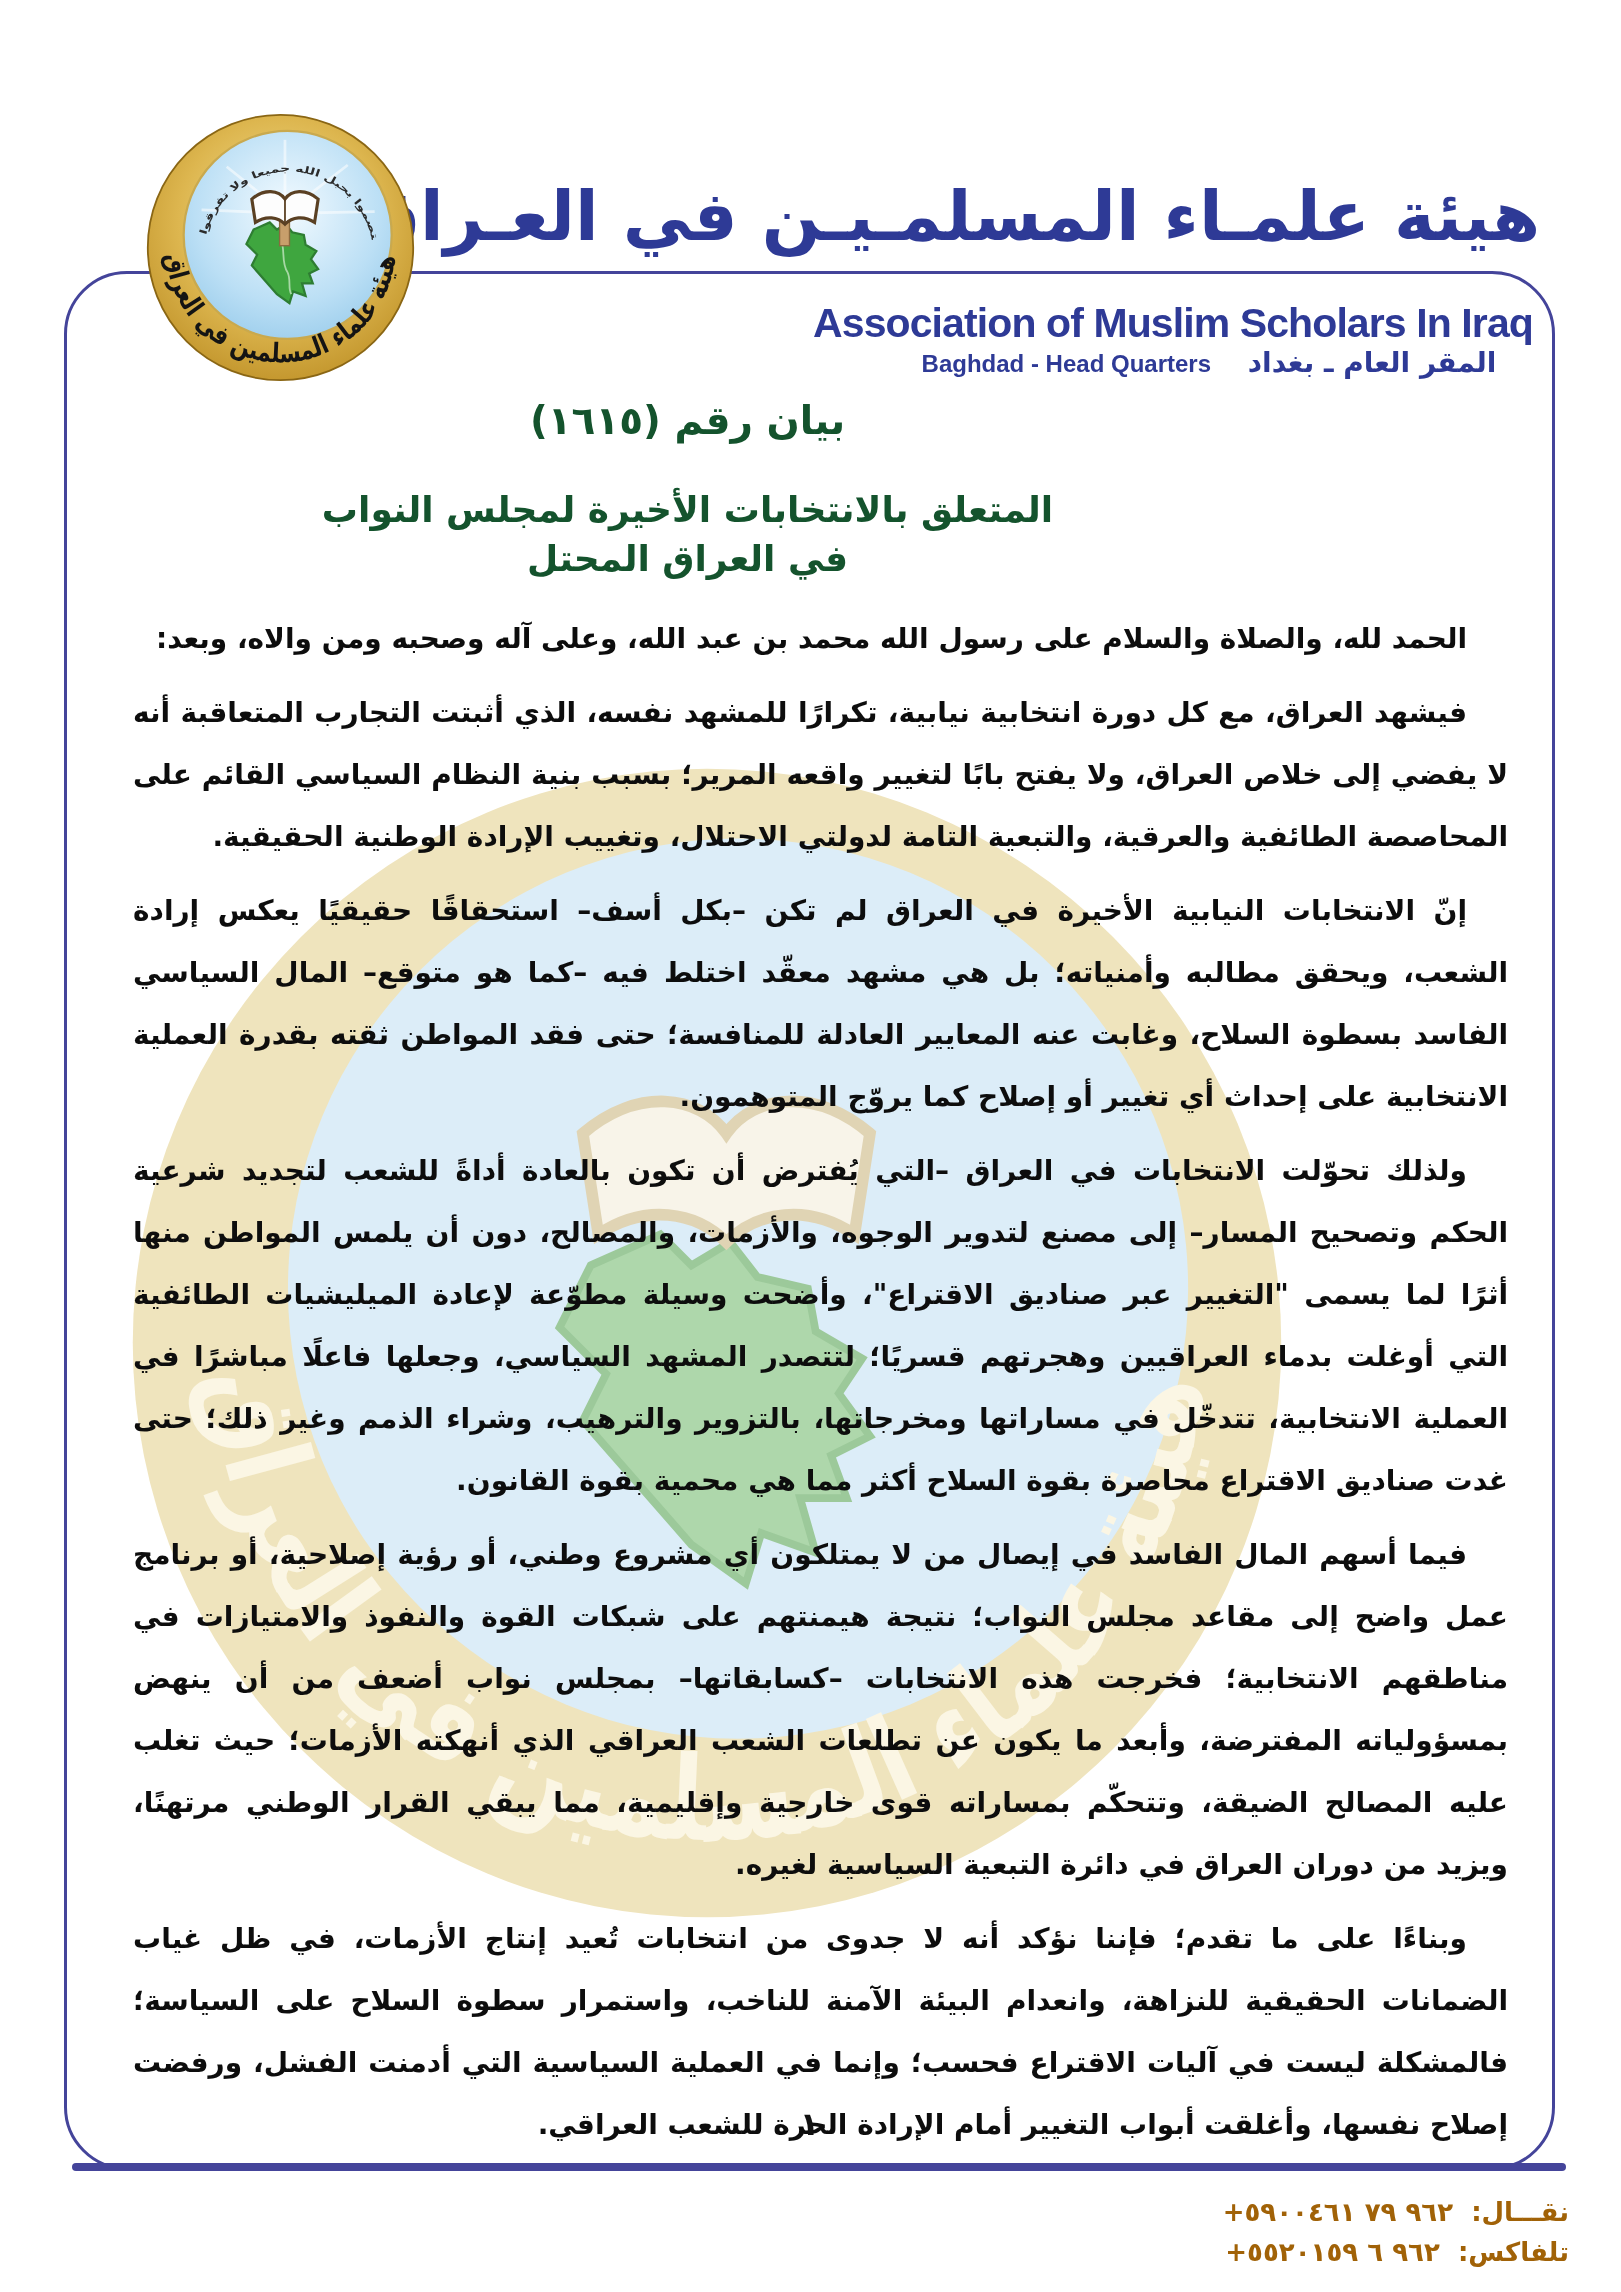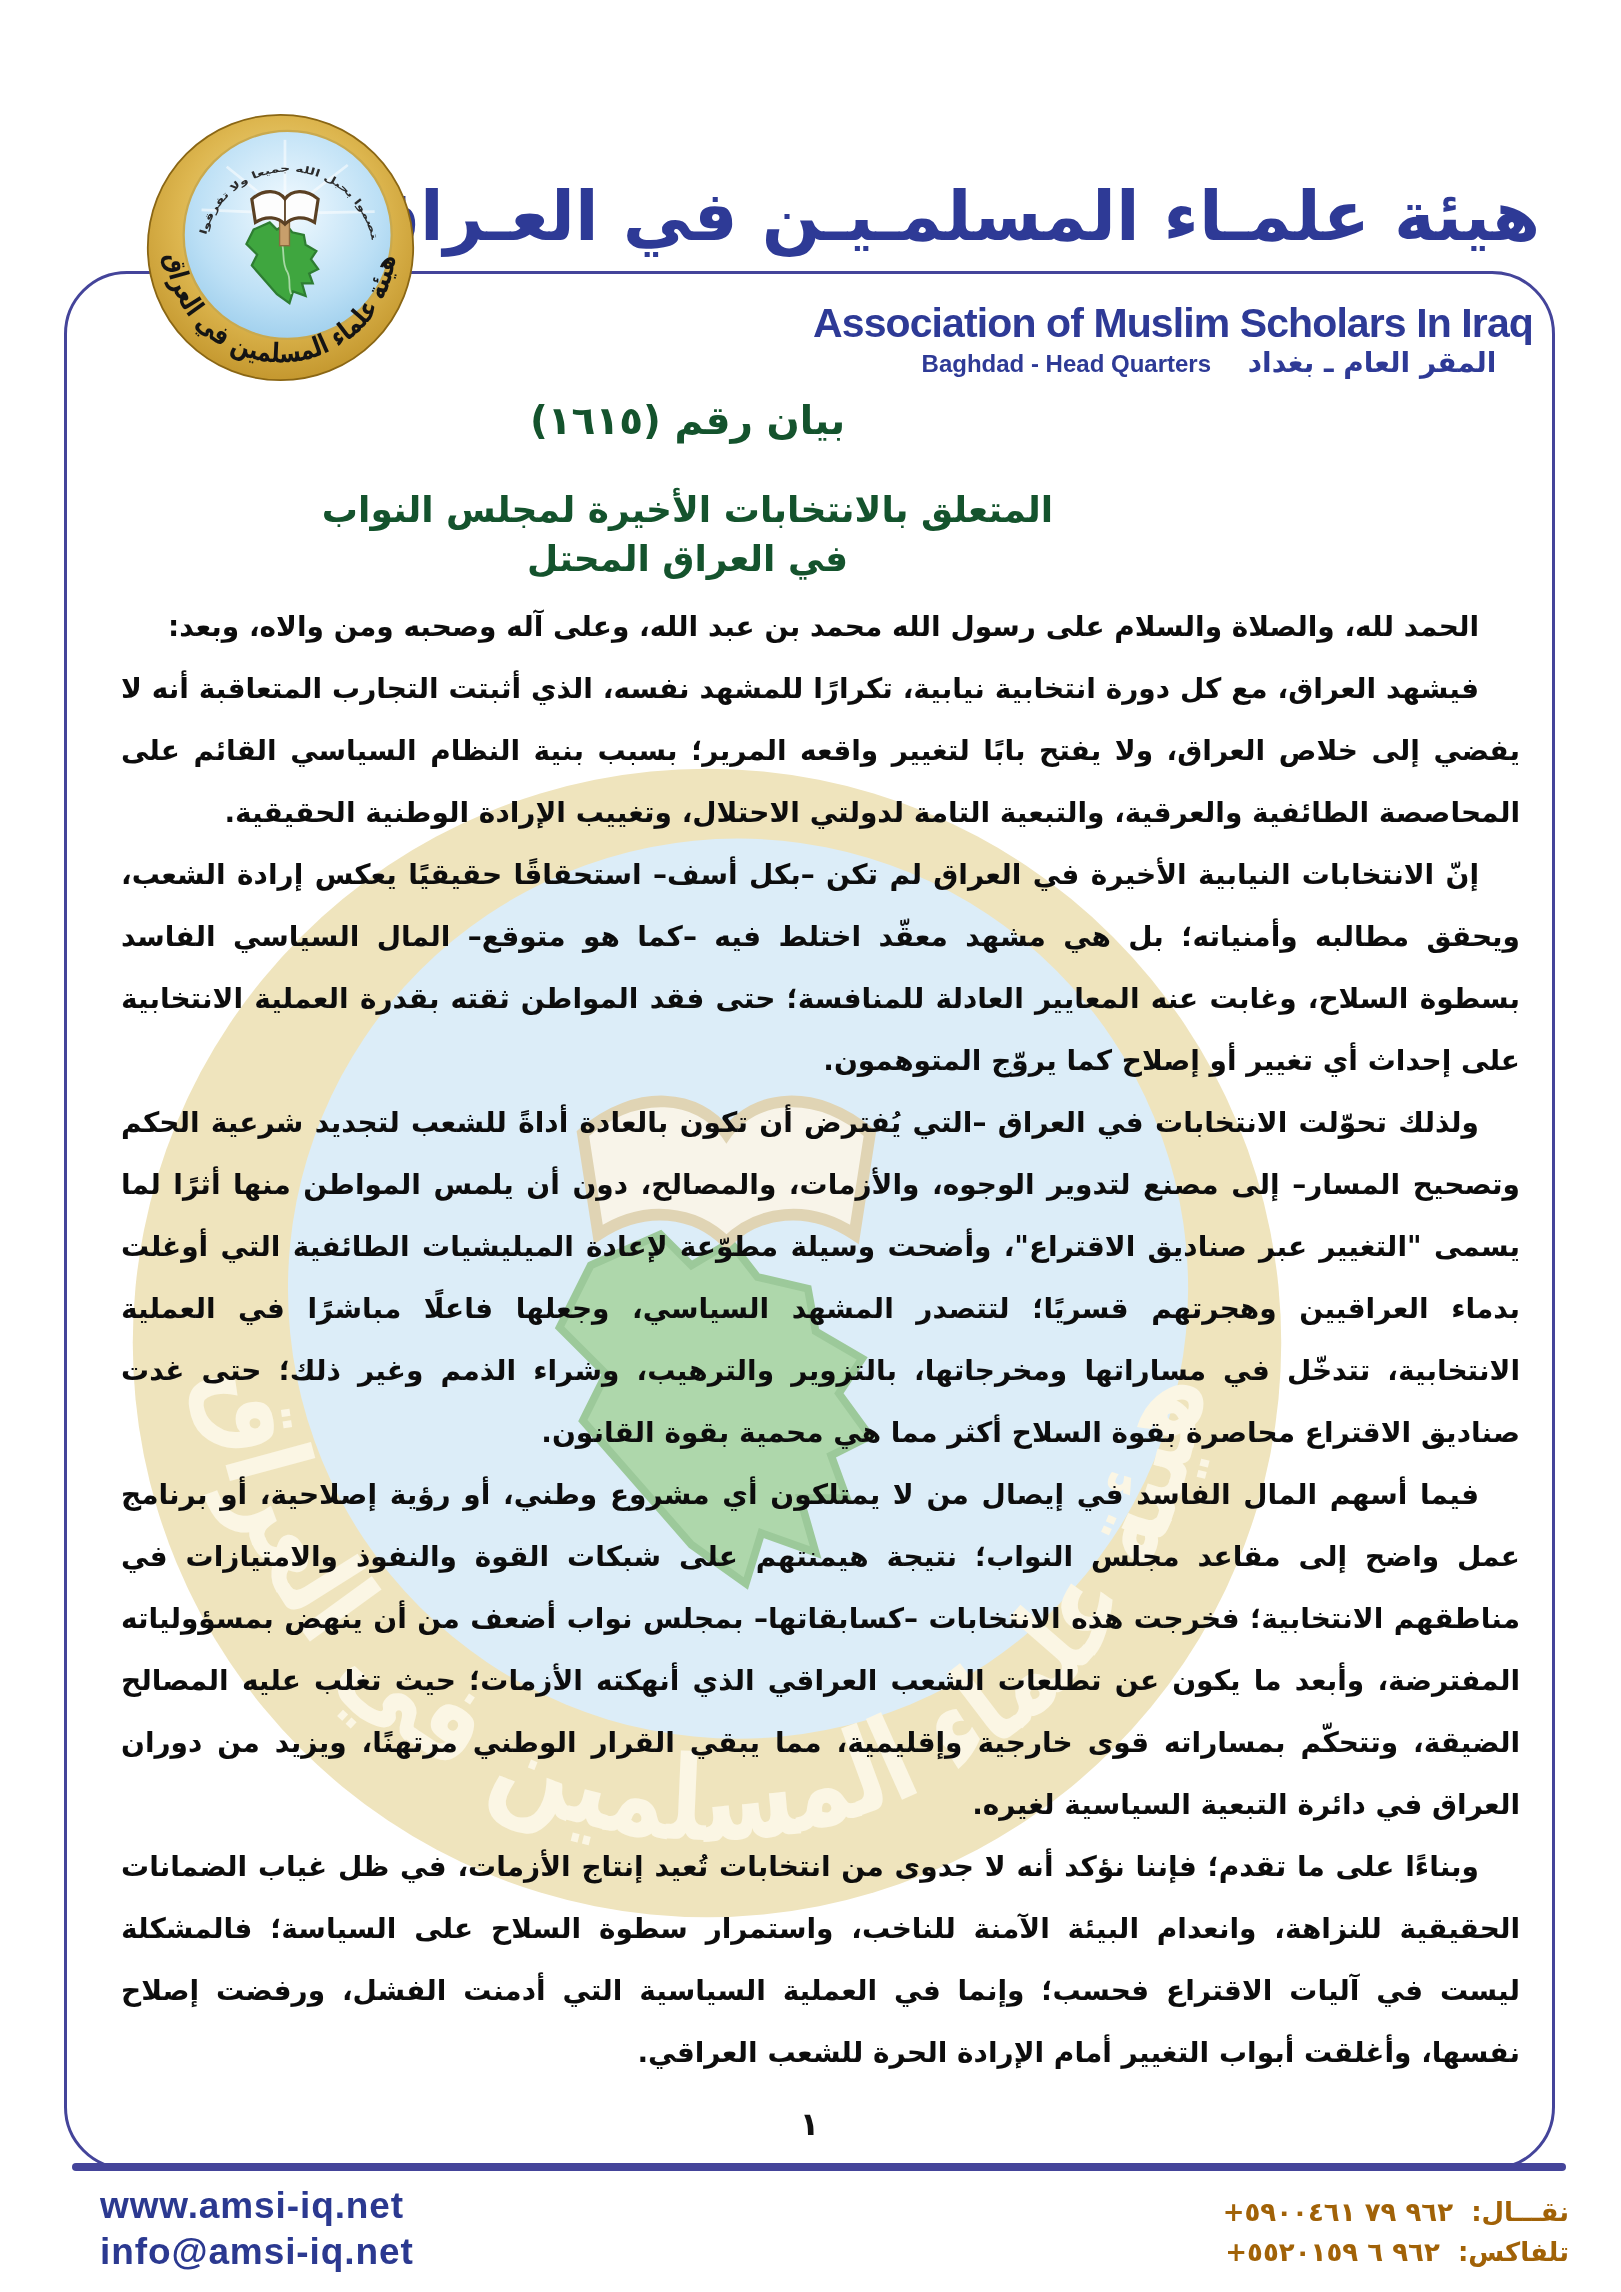--- a/index.html
+++ b/index.html
@@ -33,21 +33,21 @@
   .title-line{position:absolute;left:64px;width:1207px;text-align:center;color:#14532d;
     font-weight:bold;z-index:2;direction:rtl;padding-left:20px;}
   .t1{top:398px;font-size:39px;}
   .t2{top:489px;font-size:36px;}
   .t3{top:538px;font-size:36px;}
 
   
   .body-text{position:absolute;left:121px;top:596px;width:1399px;height:1558px;overflow:hidden;
     direction:rtl;text-align:justify;color:#0d0d0d;font-size:28px;font-weight:bold;
     line-height:62px;z-index:2;}
-  .body-text p{margin:0;text-indent:41px;}
+  .body-text p{margin:12px;text-indent:41px;}
 
   
   .pagenum{position:absolute;left:64px;top:2105px;width:1491px;text-align:center;
     color:#111;font-size:32px;font-weight:bold;z-index:2;}
   .links{position:absolute;left:100px;top:2183px;color:#2B3990;font-weight:bold;
     font-size:37px;line-height:46px;z-index:2;font-family:"Liberation Sans",sans-serif;
     letter-spacing:0.9px;}
   .phones{position:absolute;right:52px;top:2192px;direction:rtl;text-align:right;
     color:#a16207;font-size:26px;font-weight:bold;line-height:40px;z-index:2;}
   .phones .num{direction:ltr;unicode-bidi:isolate;margin-right:9px;letter-spacing:1.8px;}
@@ -125,24 +125,20 @@
     <p>الحمد لله، والصلاة والسلام على رسول الله محمد بن عبد الله، وعلى آله وصحبه ومن والاه، وبعد:</p>
     <p>فيشهد العراق، مع كل دورة انتخابية نيابية، تكرارًا للمشهد نفسه، الذي أثبتت التجارب المتعاقبة أنه لا يفضي إلى خلاص العراق، ولا يفتح بابًا لتغيير واقعه المرير؛ بسبب بنية النظام السياسي القائم على المحاصصة الطائفية والعرقية، والتبعية التامة لدولتي الاحتلال، وتغييب الإرادة الوطنية الحقيقية.</p>
     <p>إنّ الانتخابات النيابية الأخيرة في العراق لم تكن –بكل أسف– استحقاقًا حقيقيًا يعكس إرادة الشعب، ويحقق مطالبه وأمنياته؛ بل هي مشهد معقّد اختلط فيه –كما هو متوقع– المال السياسي الفاسد بسطوة السلاح، وغابت عنه المعايير العادلة للمنافسة؛ حتى فقد المواطن ثقته بقدرة العملية الانتخابية على إحداث أي تغيير أو إصلاح كما يروّج المتوهمون.</p>
     <p>ولذلك تحوّلت الانتخابات في العراق –التي يُفترض أن تكون بالعادة أداةً للشعب لتجديد شرعية الحكم وتصحيح المسار– إلى مصنع لتدوير الوجوه، والأزمات، والمصالح، دون أن يلمس المواطن منها أثرًا لما يسمى "التغيير عبر صناديق الاقتراع"، وأضحت وسيلة مطوّعة لإعادة الميليشيات الطائفية التي أوغلت بدماء العراقيين وهجرتهم قسريًا؛ لتتصدر المشهد السياسي، وجعلها فاعلًا مباشرًا في العملية الانتخابية، تتدخّل في مساراتها ومخرجاتها، بالتزوير والترهيب، وشراء الذمم وغير ذلك؛ حتى غدت صناديق الاقتراع محاصرة بقوة السلاح أكثر مما هي محمية بقوة القانون.</p>
     <p>فيما أسهم المال الفاسد في إيصال من لا يمتلكون أي مشروع وطني، أو رؤية إصلاحية، أو برنامج عمل واضح إلى مقاعد مجلس النواب؛ نتيجة هيمنتهم على شبكات القوة والنفوذ والامتيازات في مناطقهم الانتخابية؛ فخرجت هذه الانتخابات –كسابقاتها– بمجلس نواب أضعف من أن ينهض بمسؤولياته المفترضة، وأبعد ما يكون عن تطلعات الشعب العراقي الذي أنهكته الأزمات؛ حيث تغلب عليه المصالح الضيقة، وتتحكّم بمساراته قوى خارجية وإقليمية، مما يبقي القرار الوطني مرتهنًا، ويزيد من دوران العراق في دائرة التبعية السياسية لغيره.</p>
     <p>وبناءًا على ما تقدم؛ فإننا نؤكد أنه لا جدوى من انتخابات تُعيد إنتاج الأزمات، في ظل غياب الضمانات الحقيقية للنزاهة، وانعدام البيئة الآمنة للناخب، واستمرار سطوة السلاح على السياسة؛ فالمشكلة ليست في آليات الاقتراع فحسب؛ وإنما في العملية السياسية التي أدمنت الفشل، ورفضت إصلاح نفسها، وأغلقت أبواب التغيير أمام الإرادة الحرة للشعب العراقي.</p>
   </div>
 
   <div class="pagenum">١</div>
 
-  <div class="links">
-    <div>www.amsi-iq.net</div>
-    <div>info@amsi-iq.net</div>
-  </div>
 
   <div class="phones">
     <div>
       <span>نقـــال:</span>
       <span class="num">+٩٦٢ ٧٩ ٥٩٠٠٤٦١</span>
     </div>
     <div>
       <span>تلفاكس:</span>
       <span class="num">+٩٦٢ ٦ ٥٥٢٠١٥٩</span>
     </div>

